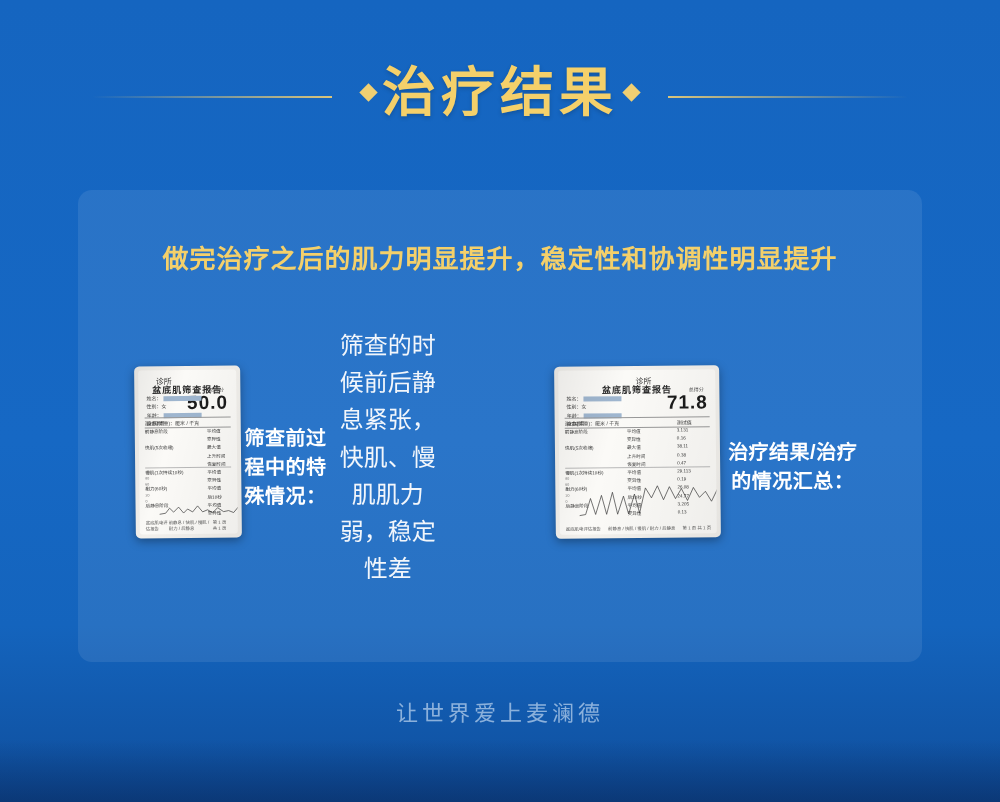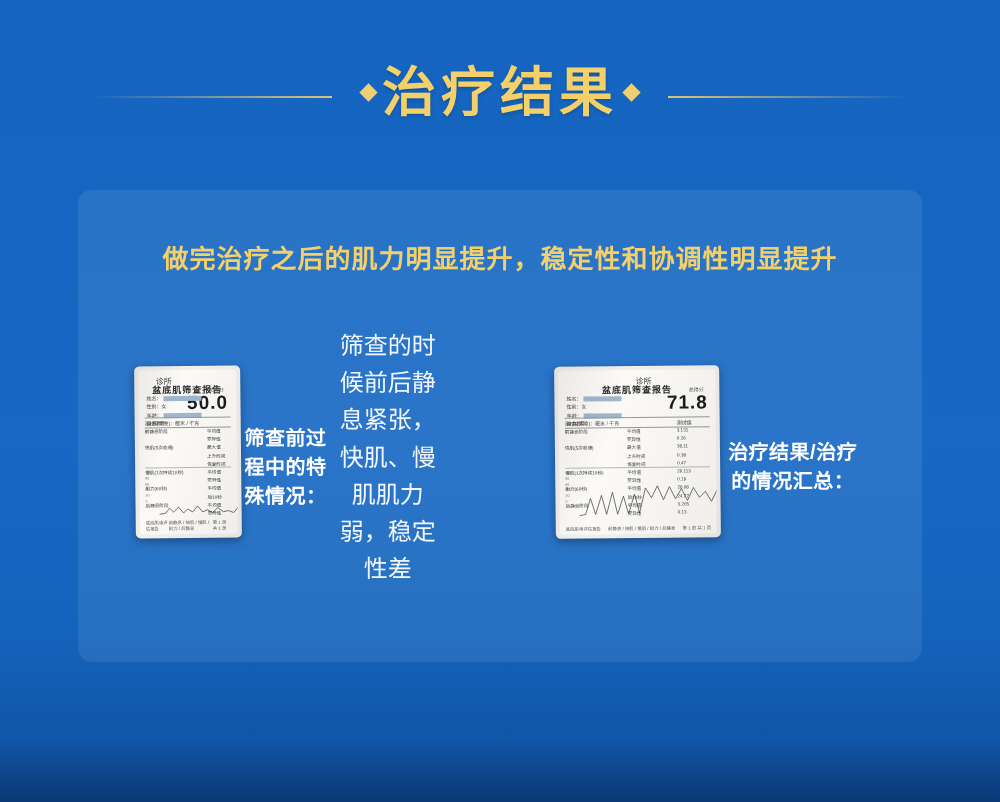--- a/index.html
+++ b/index.html
@@ -529,14 +529,15 @@
           </div>
           <div class="shade"></div>
         </div>
 
         <div class="cap-title">治疗结果/治疗的情况汇总：</div>
       </div>
 
     </div>
   </div>
 
+  <div class="footer">让世界爱上麦澜德</div>
 
 </div>
 
 </body></html>

